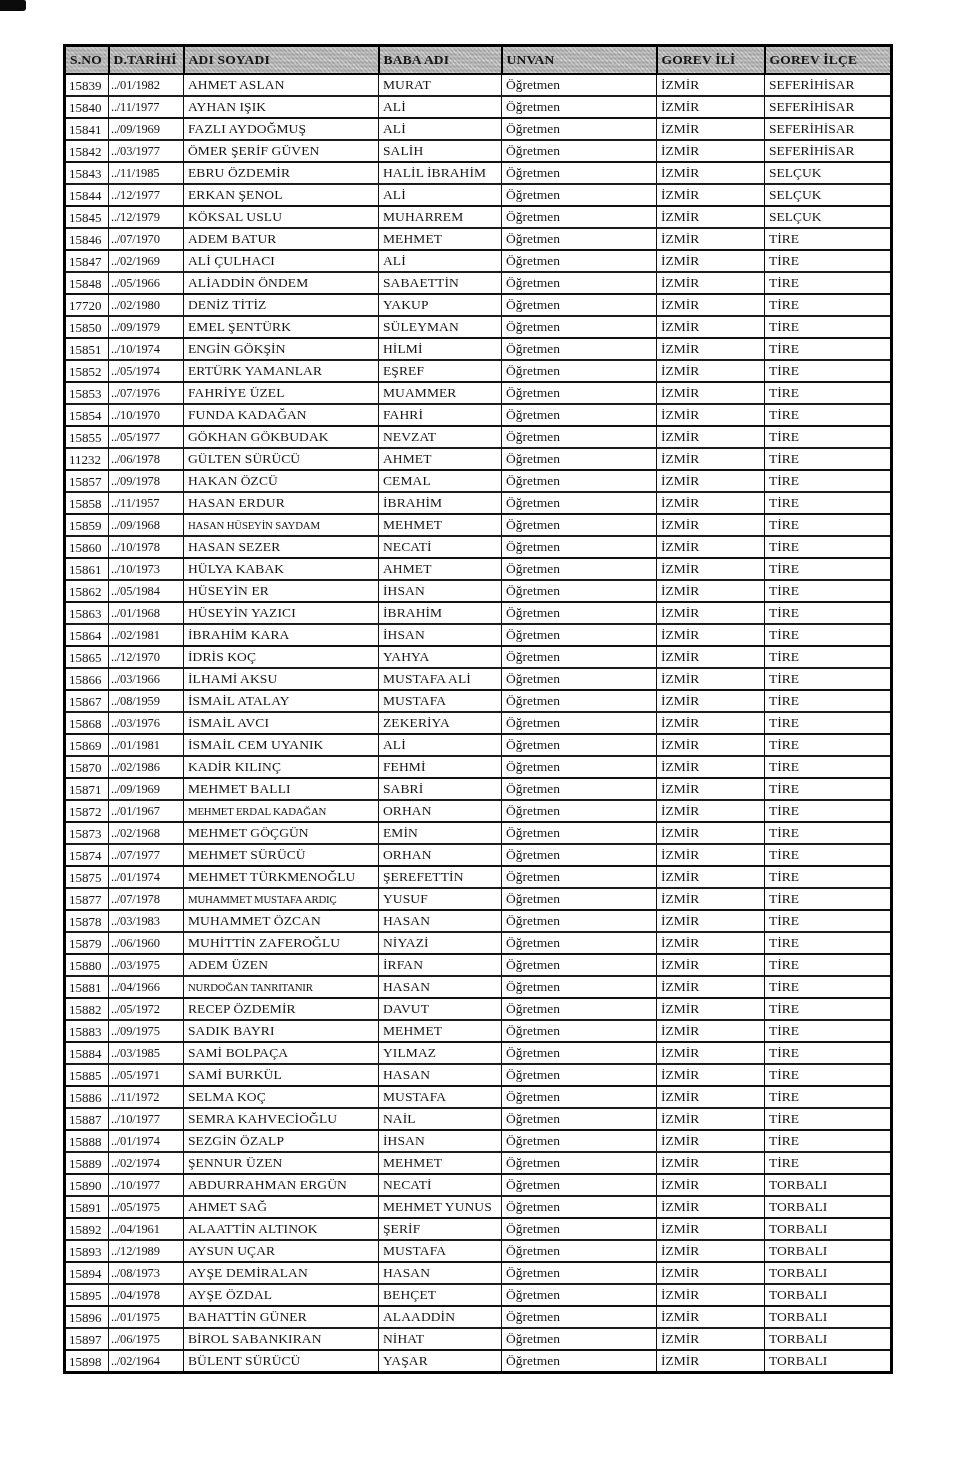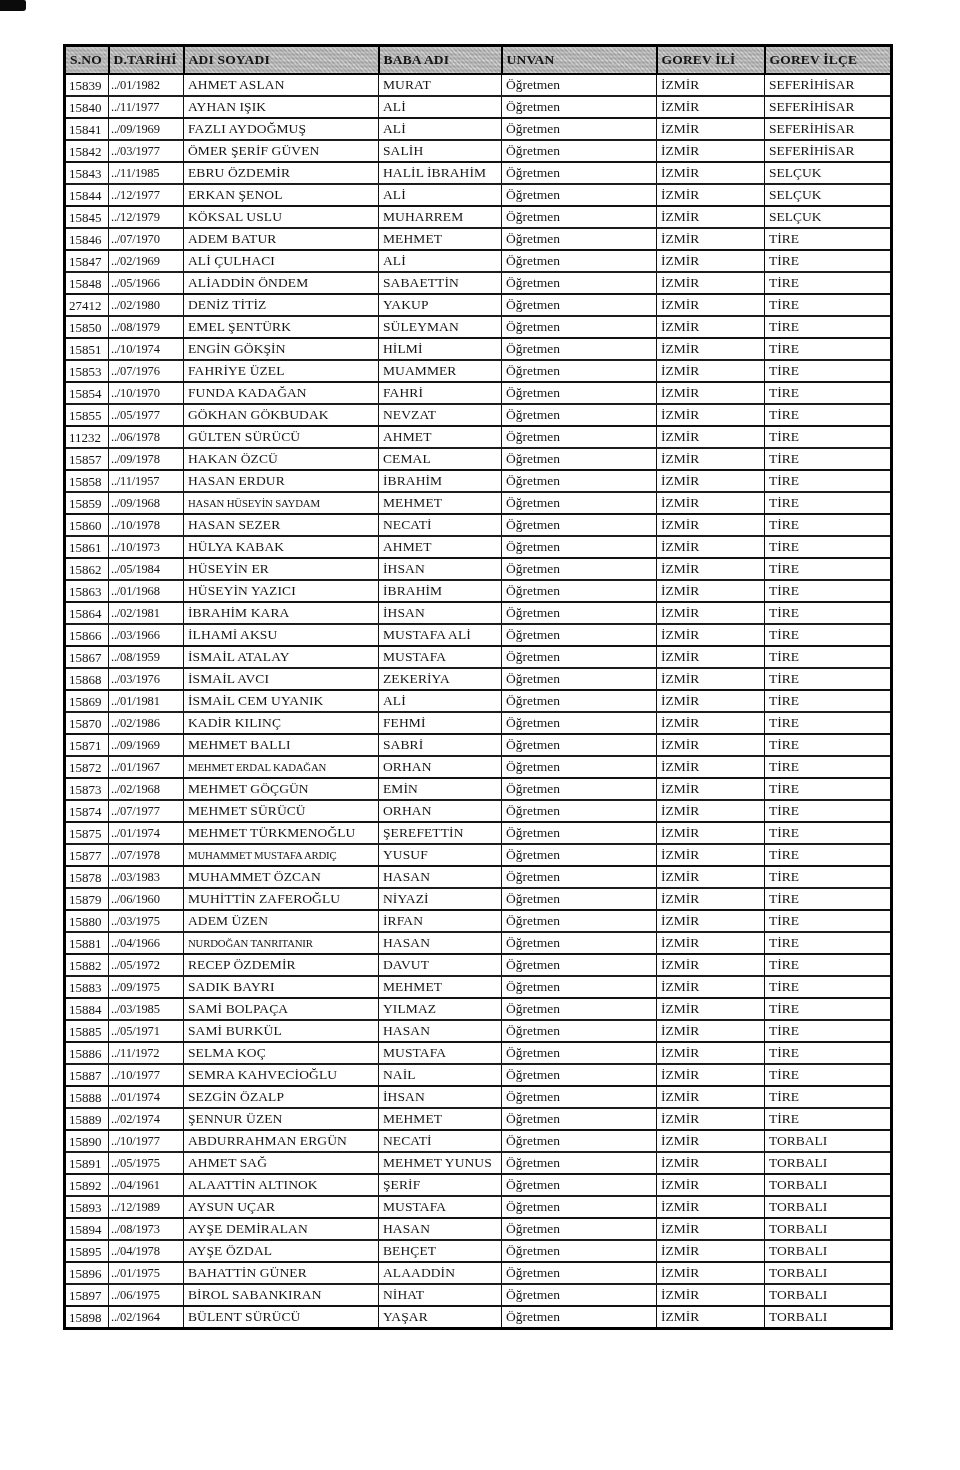--- a/index.html
+++ b/index.html
@@ -195,47 +195,56 @@
         <tr>
           <td>15848</td>
           <td>../05/1966</td>
           <td>ALİADDİN ÖNDEM</td>
           <td>SABAETTİN</td>
           <td>Öğretmen</td>
           <td>İZMİR</td>
           <td>TİRE</td>
         </tr>
         <tr>
-          <td>27412</td>
+          <td>17720</td>
           <td>../02/1980</td>
           <td>DENİZ TİTİZ</td>
           <td>YAKUP</td>
           <td>Öğretmen</td>
           <td>İZMİR</td>
           <td>TİRE</td>
         </tr>
         <tr>
           <td>15850</td>
-          <td>../08/1979</td>
+          <td>../09/1979</td>
           <td>EMEL ŞENTÜRK</td>
           <td>SÜLEYMAN</td>
           <td>Öğretmen</td>
           <td>İZMİR</td>
           <td>TİRE</td>
         </tr>
         <tr>
           <td>15851</td>
           <td>../10/1974</td>
           <td>ENGİN GÖKŞİN</td>
           <td>HİLMİ</td>
           <td>Öğretmen</td>
           <td>İZMİR</td>
           <td>TİRE</td>
         </tr>
         <tr>
+          <td>15852</td>
+          <td>../05/1974</td>
+          <td>ERTÜRK YAMANLAR</td>
+          <td>EŞREF</td>
+          <td>Öğretmen</td>
+          <td>İZMİR</td>
+          <td>TİRE</td>
+        </tr>
+        <tr>
           <td>15853</td>
           <td>../07/1976</td>
           <td>FAHRİYE ÜZEL</td>
           <td>MUAMMER</td>
           <td>Öğretmen</td>
           <td>İZMİR</td>
           <td>TİRE</td>
         </tr>
         <tr>
           <td>15854</td>
@@ -325,20 +334,29 @@
           <td>İBRAHİM</td>
           <td>Öğretmen</td>
           <td>İZMİR</td>
           <td>TİRE</td>
         </tr>
         <tr>
           <td>15864</td>
           <td>../02/1981</td>
           <td>İBRAHİM KARA</td>
           <td>İHSAN</td>
+          <td>Öğretmen</td>
+          <td>İZMİR</td>
+          <td>TİRE</td>
+        </tr>
+        <tr>
+          <td>15865</td>
+          <td>../12/1970</td>
+          <td>İDRİS KOÇ</td>
+          <td>YAHYA</td>
           <td>Öğretmen</td>
           <td>İZMİR</td>
           <td>TİRE</td>
         </tr>
         <tr>
           <td>15866</td>
           <td>../03/1966</td>
           <td>İLHAMİ AKSU</td>
           <td>MUSTAFA ALİ</td>
           <td>Öğretmen</td>

